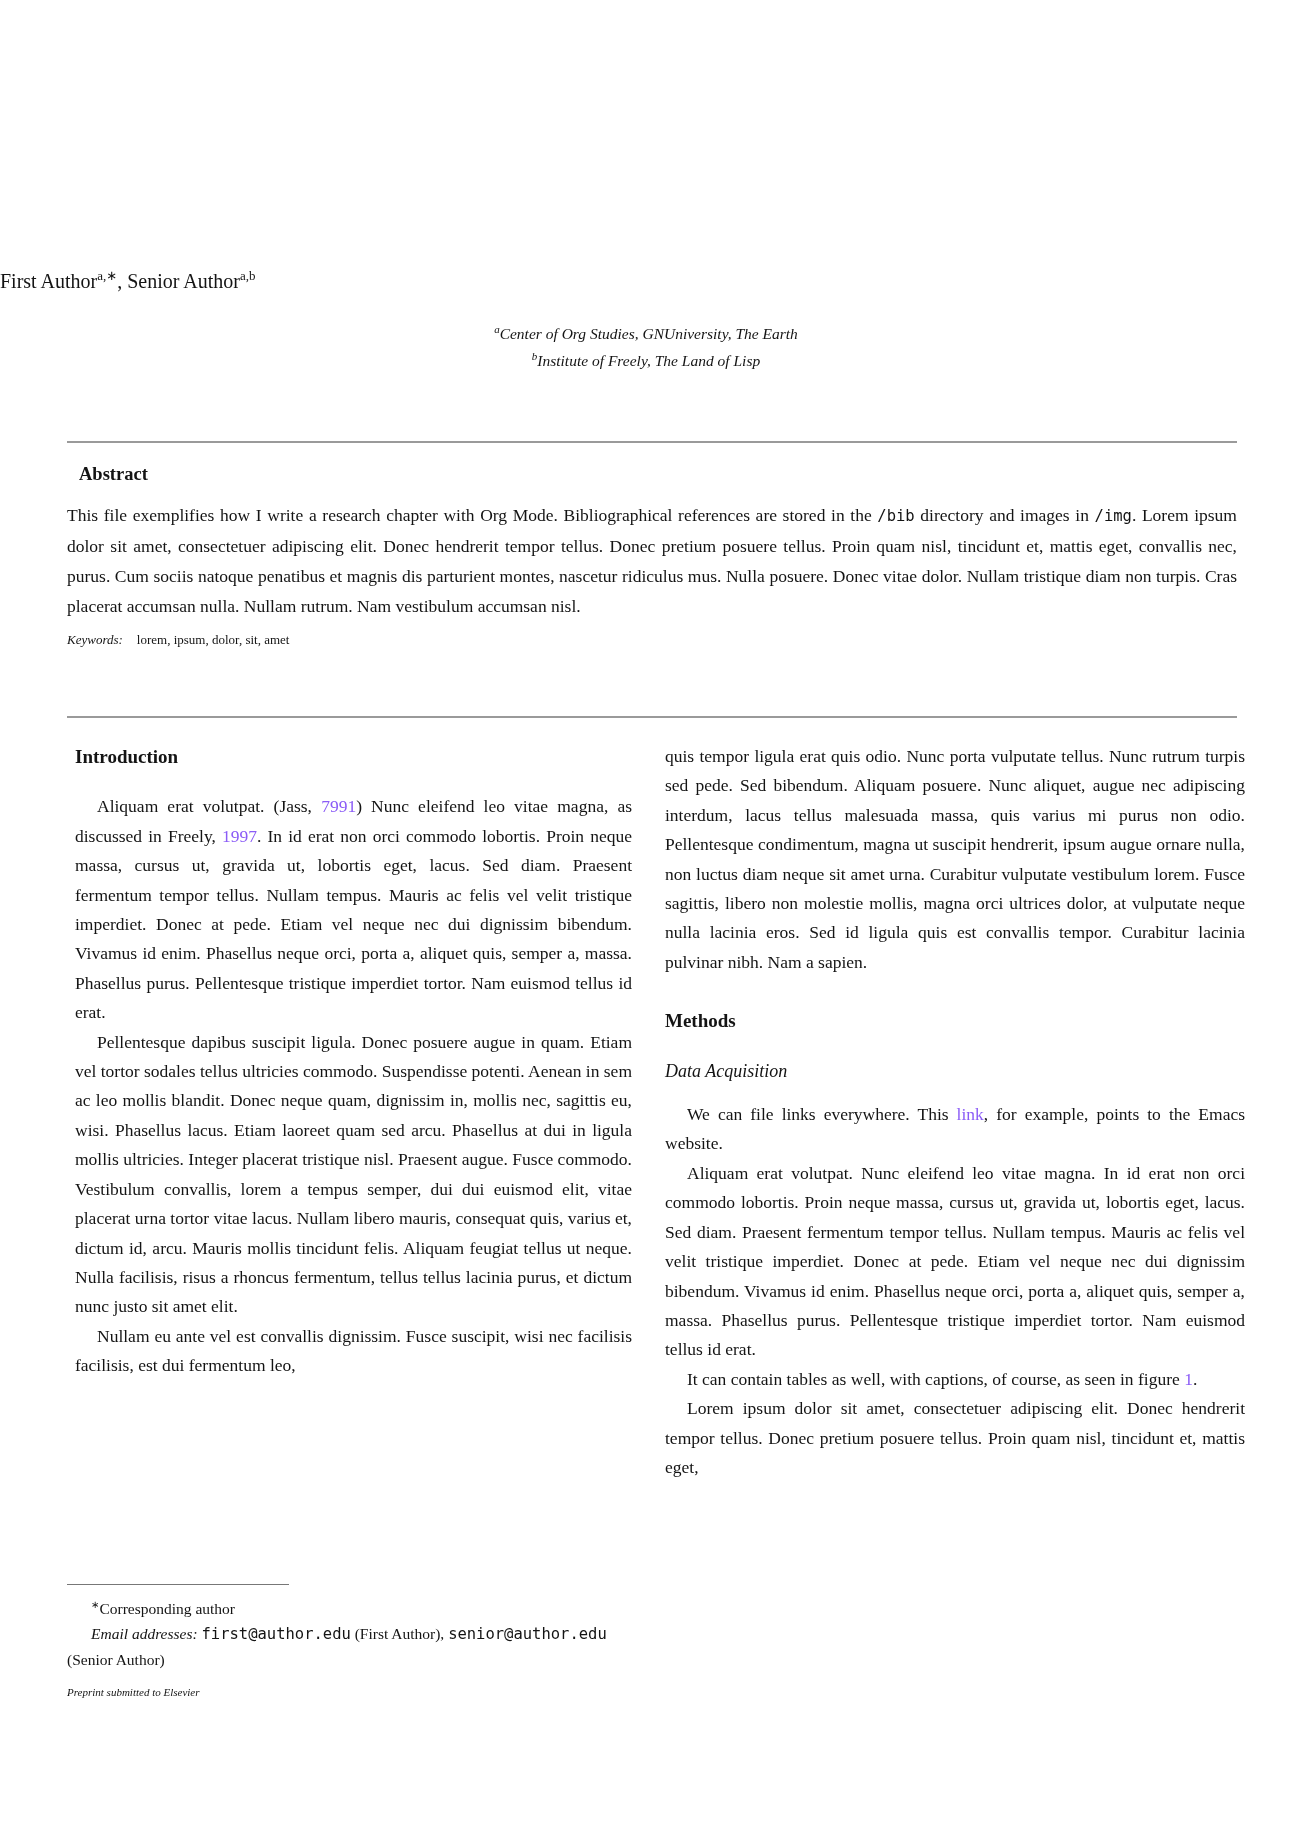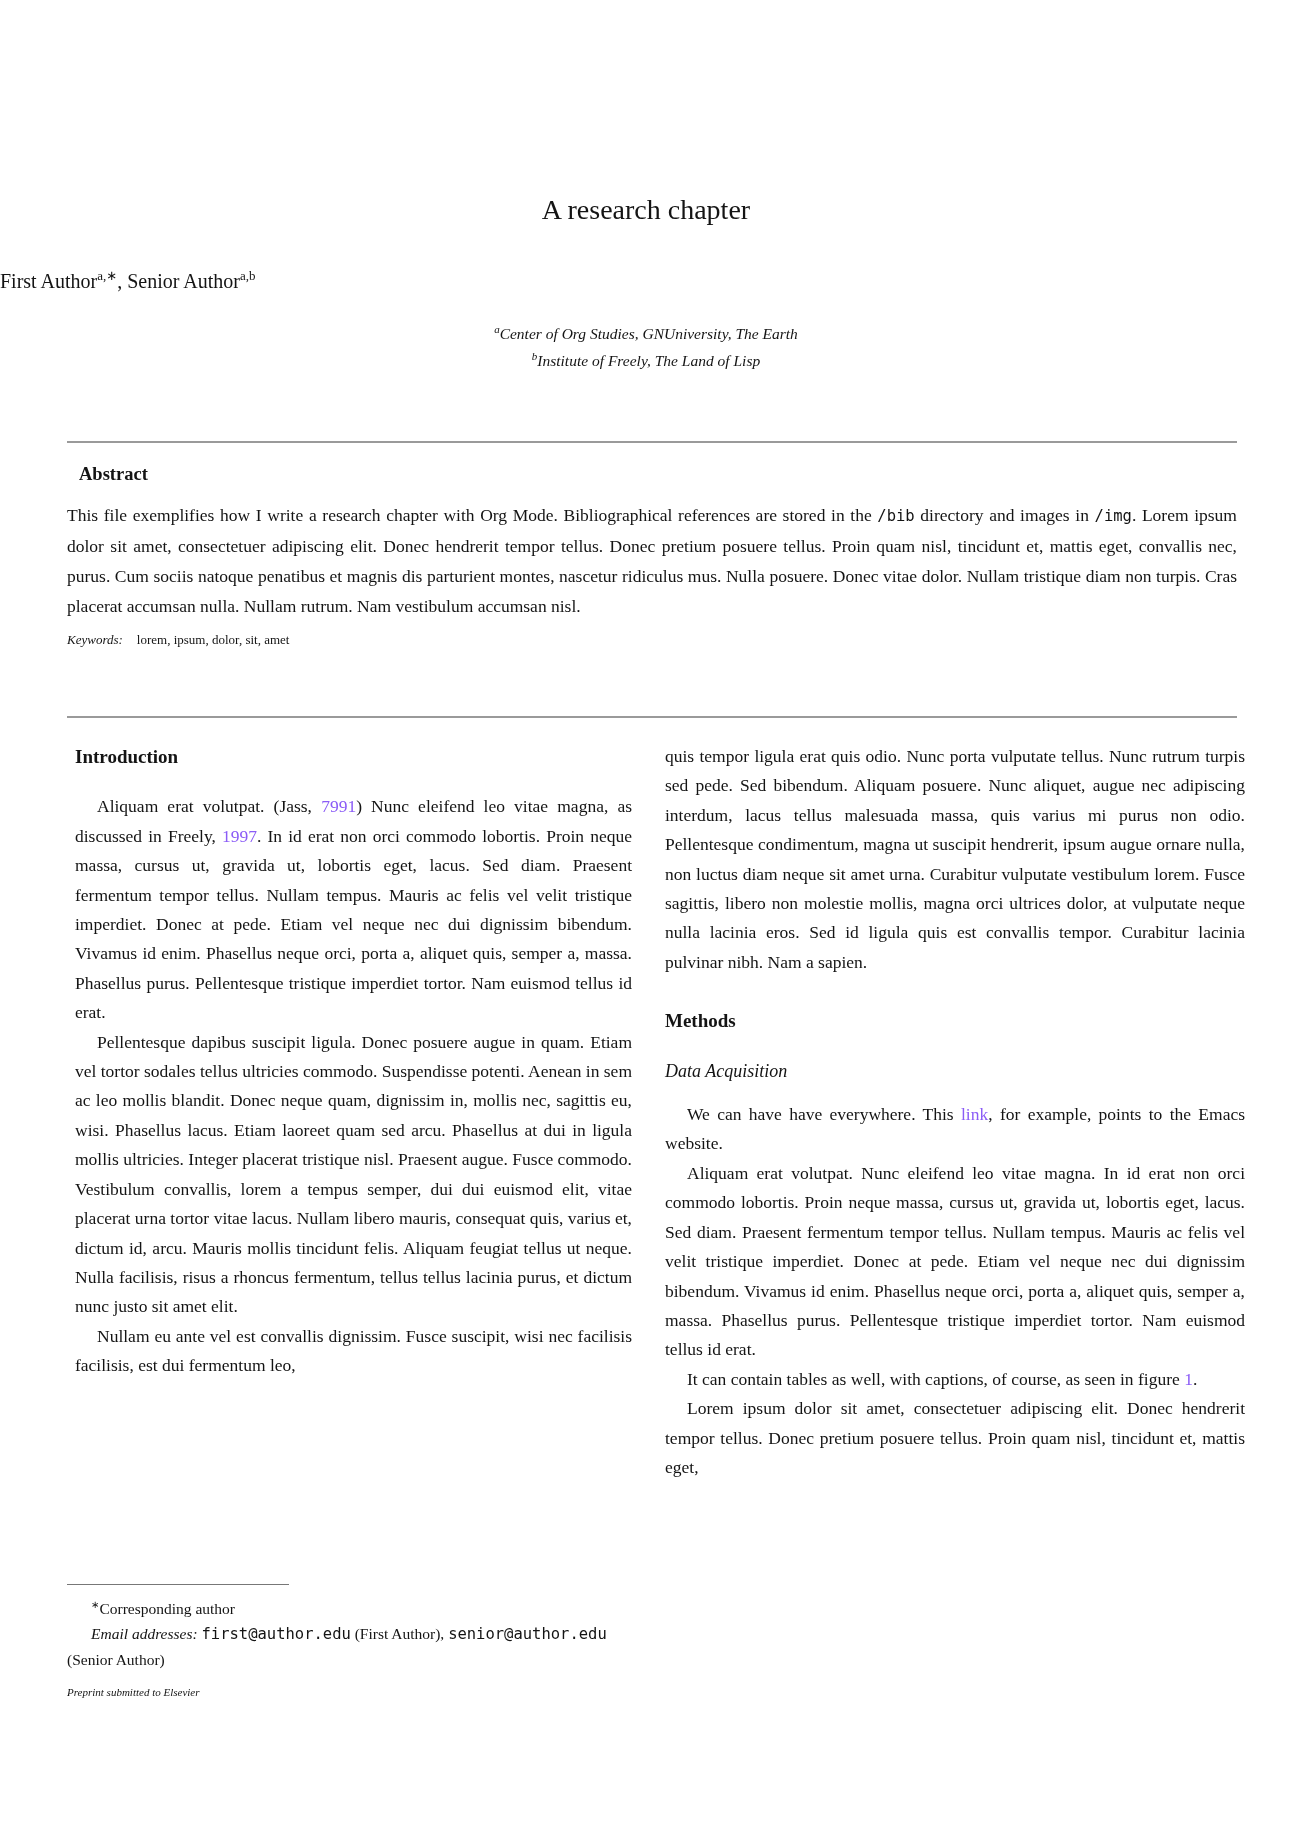--- a/index.html
+++ b/index.html
@@ -116,21 +116,20 @@
     top: 1686px; left: 67px;
     font-style: italic;
     font-size: 11px;
   }
 </style>
 </head>
 <body>
 
 <div class="page">
 
-  <h1 class="doc-title">A research chapter</h1>
 
   <div class="authors-line"><span>First Author</span><sup>a,∗</sup><span>, </span><span>Senior Author</span><sup>a,b</sup></div>
 
   <div class="affiliations">
     <div><sup>a</sup><span>Center of Org Studies, GNUniversity, The Earth</span></div>
     <div><sup>b</sup><span>Institute of Freely, The Land of Lisp</span></div>
   </div>
 
   <div class="rule rule-top"></div>
 
@@ -154,21 +153,21 @@
       <p class="indent">Nullam eu ante vel est convallis dignissim.  Fusce suscipit, wisi nec facilisis facilisis, est dui fermentum leo,</p>
     </div>
 
     <div class="col col-right">
       <p>quis tempor ligula erat quis odio.  Nunc porta vulputate tellus.  Nunc rutrum turpis sed pede.  Sed bibendum.  Aliquam posuere.  Nunc aliquet, augue nec adipiscing interdum, lacus tellus malesuada massa, quis varius mi purus non odio.  Pellentesque condimentum, magna ut suscipit hendrerit, ipsum augue ornare nulla, non luctus diam neque sit amet urna.  Curabitur vulputate vestibulum lorem.  Fusce sagittis, libero non molestie mollis, magna orci ultrices dolor, at vulputate neque nulla lacinia eros.  Sed id ligula quis est convallis tempor.  Curabitur lacinia pulvinar nibh.  Nam a sapien.</p>
 
       <div class="sec-heading gap-before-heading">Methods</div>
 
       <div class="subsec-heading">Data Acquisition</div>
 
-      <p class="indent"><span>We can have have everywhere.  This </span><a class="doclink">link</a><span>, for example, points to the Emacs website.</span></p>
+      <p class="indent"><span>We can file links everywhere.  This </span><a class="doclink">link</a><span>, for example, points to the Emacs website.</span></p>
 
       <p class="indent">Aliquam erat volutpat.  Nunc eleifend leo vitae magna.  In id erat non orci commodo lobortis.  Proin neque massa, cursus ut, gravida ut, lobortis eget, lacus.  Sed diam.  Praesent fermentum tempor tellus.  Nullam tempus.  Mauris ac felis vel velit tristique imperdiet.  Donec at pede.  Etiam vel neque nec dui dignissim bibendum.  Vivamus id enim.  Phasellus neque orci, porta a, aliquet quis, semper a, massa.  Phasellus purus.  Pellentesque tristique imperdiet tortor.  Nam euismod tellus id erat.</p>
 
       <p class="indent"><span>It can contain tables as well, with captions, of course, as seen in figure </span><a class="doclink">1</a><span>.</span></p>
 
       <p class="indent">Lorem ipsum dolor sit amet, consectetuer adipiscing elit.  Donec hendrerit tempor tellus.  Donec pretium posuere tellus.  Proin quam nisl, tincidunt et, mattis eget,</p>
     </div>
 
   </div>
 

